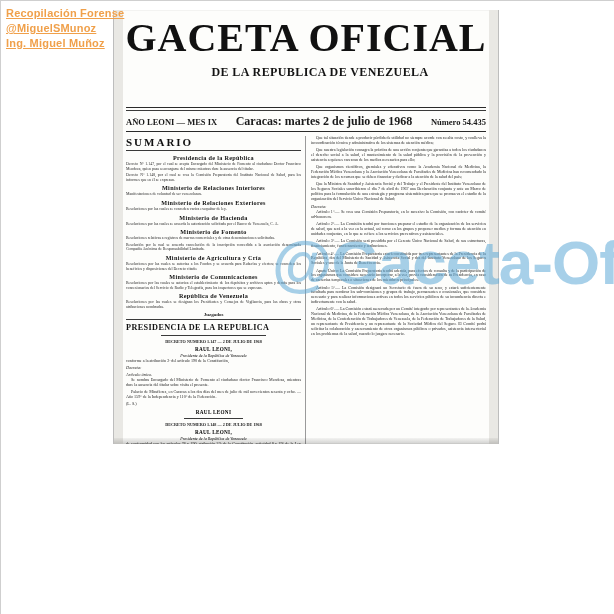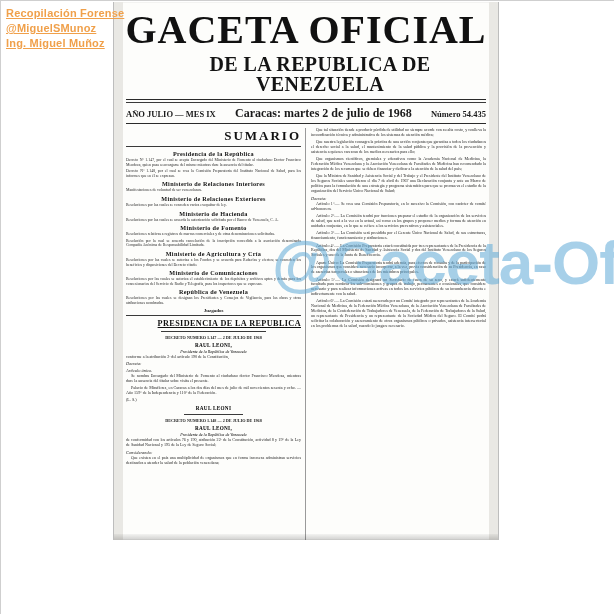--- a/index.html
+++ b/index.html
@@ -48,23 +48,23 @@
     color: rgba(95,170,215,0.55);
     z-index: 41;
     white-space: nowrap;
     letter-spacing: -1px;
   }
 
   
   .sheet {
     position: absolute;
     left: 113px;
-    top: 2px;
+    top: 10px;
     width: 384px;
-    height: 538px;
+    height: 434px;
     background: #fdfdfb;
     border-left: 1px solid #bdbdbd;
     border-right: 1px solid #bdbdbd;
     box-shadow: 0 0 1px #999 inset;
     overflow: hidden;
   }
   
   .scan-edge-l, .scan-edge-r {
     position: absolute;
     top: 0;
@@ -86,21 +86,21 @@
     font-family: "Liberation Serif", serif;
     font-weight: bold;
     font-size: 40px;
     line-height: 44px;
     letter-spacing: 1px;
     color: #111;
   }
   .masthead .subtitle {
     font-family: "Liberation Serif", serif;
     font-weight: bold;
-    font-size: 20px;
+    font-size: 12px;
     line-height: 20px;
     letter-spacing: 0.4px;
     color: #141414;
     margin-top: 2px;
     padding-left: 28px;
   }
   .rule {
     position: absolute;
     left: 12px;
     width: 360px;
@@ -134,23 +134,23 @@
     display: flex;
   }
   .col {
     width: 176px;
     position: relative;
   }
   .col.left { padding-right: 4px; }
   .col.right { padding-left: 5px; border-left: 1px solid #9a9a9a; }
 
   .sumario-head {
-    text-align: right;
-    font-weight: bold;
-    font-size: 13px;
+    text-align: left;
+    font-weight: bold;
+    font-size: 11px;
     letter-spacing: 2px;
     margin: 0 0 2px 0;
     color: #111;
   }
   .hrule {
     border-top: 1px solid #3a3a3a;
     margin: 2px 0 3px 0;
   }
   .hrule.short {
     width: 60%;
@@ -179,27 +179,26 @@
   }
   .center-small {
     text-align: center;
     font-size: 5px;
     font-weight: bold;
     margin: 2px 0;
     color: #1c1c1c;
   }
 
   .pres-title {
-    text-align: right;
+    text-align: left;
     font-weight: bold;
     font-size: 8.2px;
     letter-spacing: 0.4px;
     color: #111;
     margin: 3px 0 1px 0;
-    text-decoration: underline;
   }
   .decree-head {
     font-size: 4.2px;
     font-weight: bold;
     text-align: center;
     margin: 3px 0 1px 0;
     color: #1c1c1c;
   }
   .sig {
     text-align: center;
@@ -265,21 +264,21 @@
 
     <div class="masthead">
       <div class="title">GACETA OFICIAL</div>
       <div class="subtitle">DE LA REPUBLICA DE VENEZUELA</div>
     </div>
 
     <div class="rule rule-1"></div>
     <div class="rule rule-2"></div>
 
     <div class="issueline">
-      <div>AÑO JULIO — MES IX</div>
+      <div>AÑO LEONI — MES IX</div>
       <div class="mid">Caracas: martes 2 de julio de 1968</div>
       <div>Número 54.435</div>
     </div>
 
     <div class="rule rule-3"></div>
 
     <div class="columns">
 
       <div class="col left">
         <div class="sumario-head">SUMARIO</div>

